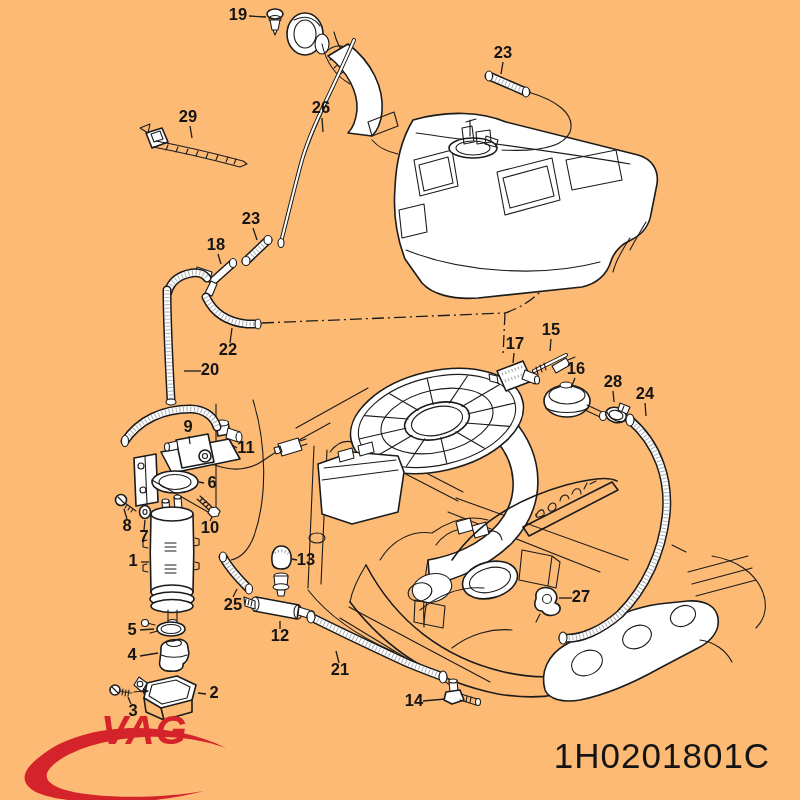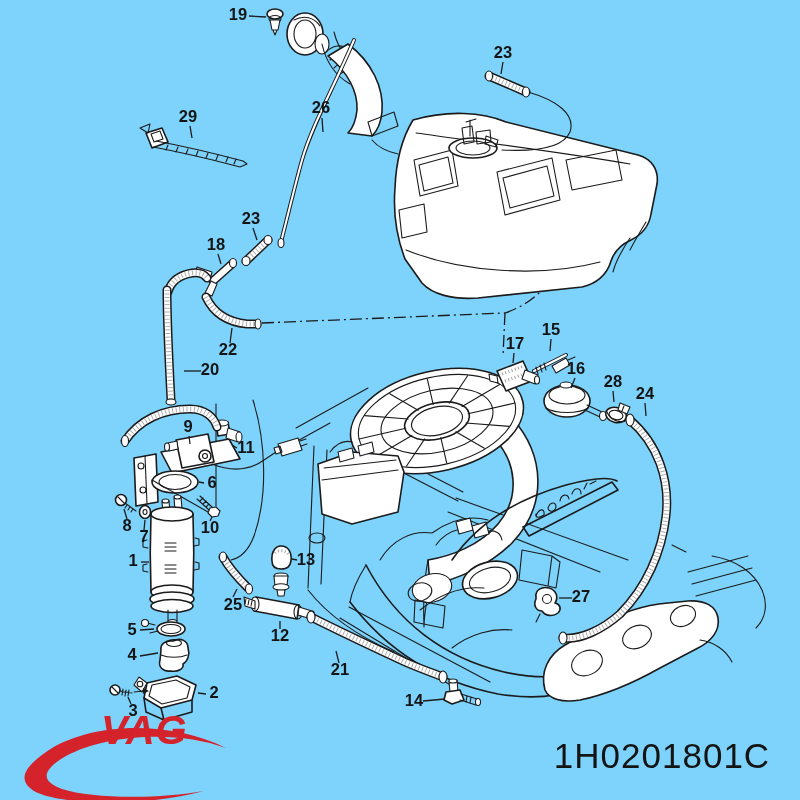--- a/index.html
+++ b/index.html
@@ -1,16 +1,16 @@
 <!DOCTYPE html>
 <html><head>
 <meta charset="utf-8">
 <style>
   html,body{margin:0;padding:0;background:#fff;}
-  .canvas{position:relative;width:800px;height:800px;background:#7dd3fc;overflow:hidden;
+  .canvas{position:relative;width:800px;height:800px;background:#fdba74;overflow:hidden;
           font-family:"Liberation Sans", sans-serif;}
   svg{position:absolute;left:0;top:0;}
   
   .ln{fill:none;stroke:#1b1b1b;stroke-width:1.6;stroke-linejoin:round;stroke-linecap:round;}
   .ln2{fill:none;stroke:#1b1b1b;stroke-width:1.1;stroke-linejoin:round;stroke-linecap:round;}
   .wh{fill:#ffffff;}
   .dd{fill:none;stroke:#1b1b1b;stroke-width:1.3;stroke-dasharray:12 4 2 4;}
   
   .t1{fill:none;stroke:#1b1b1b;stroke-width:9;stroke-linecap:round;}
   .t2{fill:none;stroke:#ffffff;stroke-width:6;stroke-linecap:round;}

